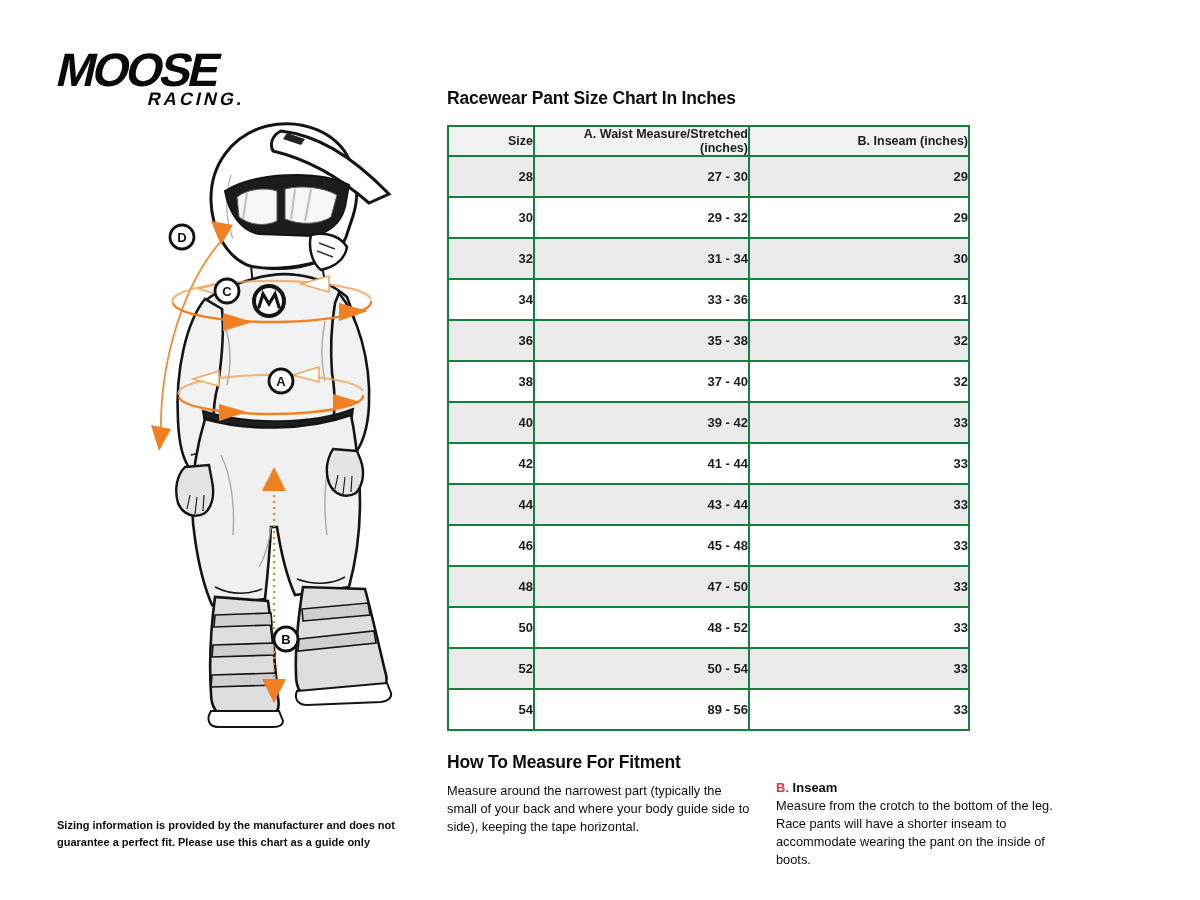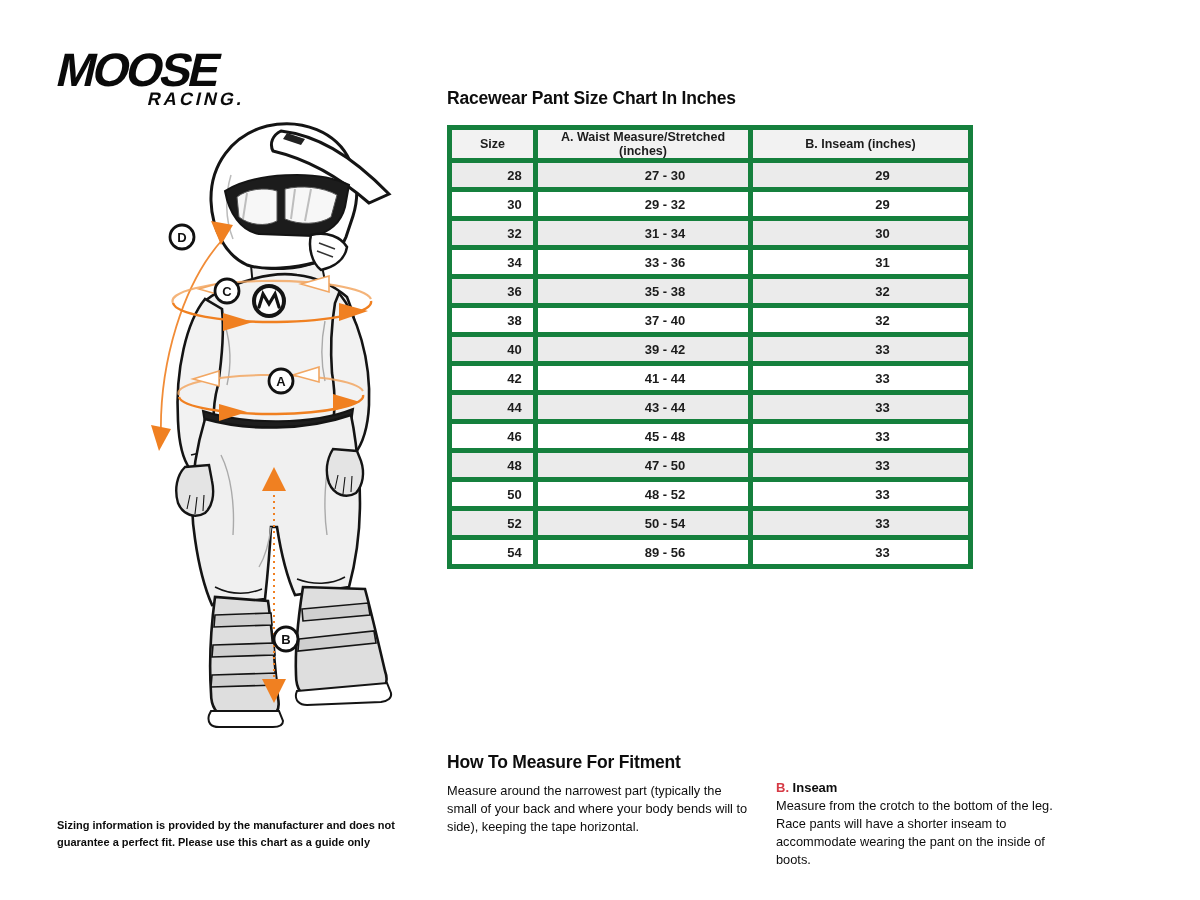--- a/index.html
+++ b/index.html
@@ -17,23 +17,23 @@
   
   .figure-wrap { position:absolute; left:135px; top:115px; width:310px; height:630px; }
   .figure-wrap svg { width:100%; height:100%; display:block; }
   .fig-label-text { font-family:"Liberation Sans",sans-serif; font-weight:bold; font-size:13px; fill:#111; }
 
   
   .chart-title { position:absolute; left:447px; top:88px; font-size:17.5px; font-weight:700; letter-spacing:-0.2px; color:#0d0d0d; }
 
   
   .size-table { position:absolute; left:447px; top:125px; width:521px; border-collapse:collapse; table-layout:fixed; }
-  .size-table th, .size-table td { border:5px solid #15803d; text-align:center; vertical-align:middle; color:#1c1c1c; }
+  .size-table th, .size-table td { border:2px solid #15803d; text-align:right; vertical-align:middle; color:#1c1c1c; }
   .size-table th { height:28px; font-size:12.5px; font-weight:700; background:#f2f2f2; }
-  .size-table td { height:29px; font-size:13px; font-weight:700; background:#ffffff;padding-left:44px; }
+  .size-table td { height:41px; font-size:13px; font-weight:700; background:#ffffff;padding-left:44px; }
   .size-table tr.shaded td { background:#ebebeb; }
 
   
   .howto { position:absolute; left:447px; top:752px; width:640px; }
   .howto-title { font-size:17.5px; font-weight:700; letter-spacing:-0.2px; color:#0d0d0d; }
   .howto-cols { display:flex; gap:26px; margin-top:7px; }
   .howto-col { width:303px; }
   .howto-sub { font-size:13px; font-weight:700; color:#0d0d0d; }
   .howto-sub .letter { color:#d63a45; }
   .howto-text { font-size:12.8px; line-height:1.42; margin-top:2px; color:#0d0d0d; }
@@ -233,21 +233,21 @@
           <td>89 - 56</td>
           <td>33</td>
         </tr>
       </tbody>
   </table>
 
   <div class="howto">
     <div class="howto-title">How To Measure For Fitment</div>
     <div class="howto-cols">
       <div class="howto-col">
-        <div class="howto-text">Measure around the narrowest part (typically the small of your back and where your body bends will to side), keeping the tape horizontal.</div>
+        <div class="howto-text">Measure around the narrowest part (typically the small of your back and where your body guide side to side), keeping the tape horizontal.</div>
       </div>
       <div class="howto-col">
         <div class="howto-sub"><span class="letter">B.</span><span> Inseam</span></div>
         <div class="howto-text">Measure from the crotch to the bottom of the leg. Race pants will have a shorter inseam to accommodate wearing the pant on the inside of boots.</div>
       </div>
     </div>
   </div>
 
   <div class="disclaimer">Sizing information is provided by the manufacturer and does not guarantee a perfect fit. Please use this chart as a guide only</div>
 

